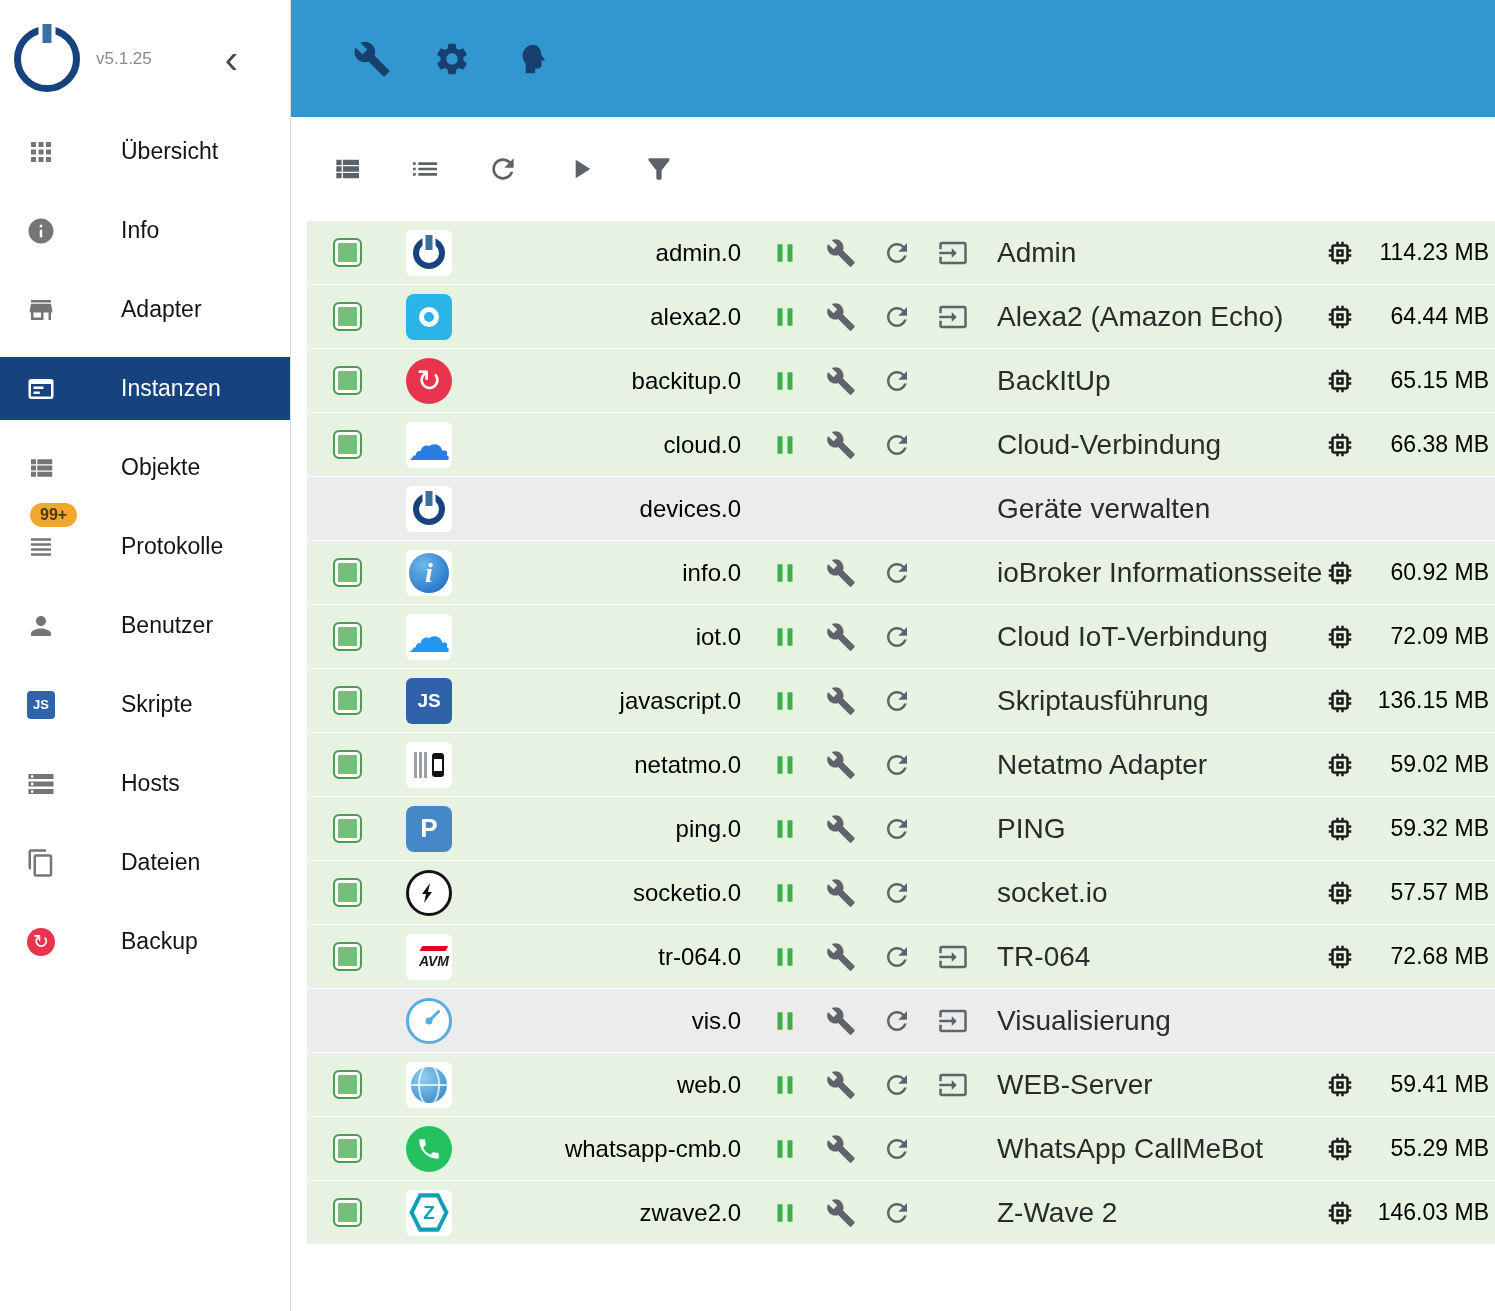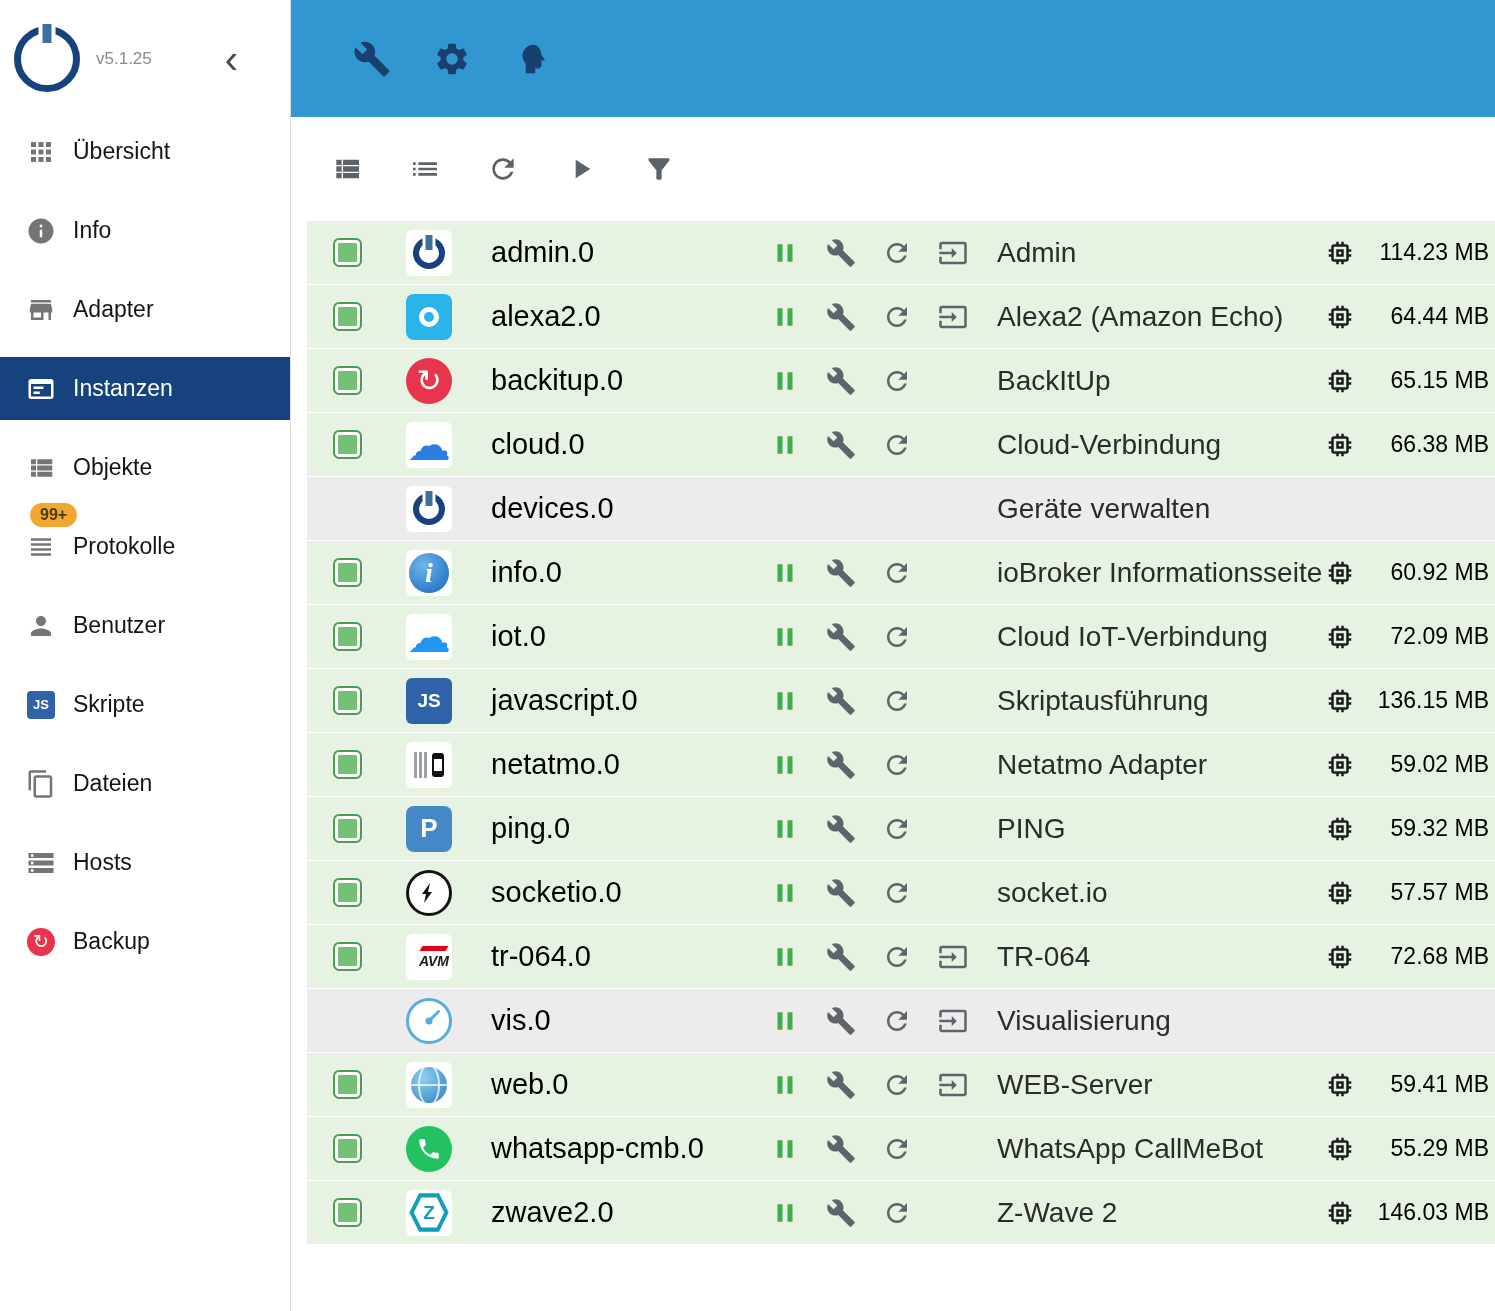--- a/index.html
+++ b/index.html
@@ -12,21 +12,21 @@
   .sidebar-header { height:117px; display:flex; align-items:center; padding:0 14px; }
   .logo { width:66px; height:66px; border:7px solid #16437e; border-radius:50%; position:relative; flex:none; }
   .logo::before { content:""; position:absolute; top:-13px; left:50%; transform:translateX(-50%);
                   width:9px; height:19px; background:#3d6fa3; border:4px solid #fff; border-radius:2px; }
   .version { color:#8a8a8a; font-size:17px; margin-left:16px; }
   .collapse { margin-left:auto; margin-right:38px; font-size:40px; color:#4a4a4a; line-height:1; cursor:pointer; }
   .nav { padding-top:3px; }
   .nav-item { height:63px; margin-bottom:16px; display:flex; align-items:center; padding-left:26px; position:relative; cursor:pointer; }
   .nicon { width:30px; height:30px; margin-right:17px; flex:none; display:flex; align-items:center; justify-content:center; }
   .nicon svg { width:30px; height:30px; fill:#757575; }
-  .nav-label { font-size:23px; color:#141414; white-space:nowrap; }
+  .nav-label { font-size:23px; color:#141414; white-space:nowrap;margin-left:48px; }
   .nav-item.active { background:#16437e; }
   .nav-item.active .nav-label { color:#fff; }
   .nav-item.active .nicon svg { fill:#fff; }
   .badge { position:absolute; top:-12px; left:30px; background:#f2a72e; color:#4a3b07; font-size:16px; font-weight:bold;
            padding:3px 10px; border-radius:15px; z-index:1; }
   .mini-js { width:28px; height:28px; background:#2f62a8; border-radius:4px; color:#fff; font-size:13px; font-weight:bold;
              display:flex; align-items:center; justify-content:center; }
   .mini-backup { width:28px; height:28px; background:#e8354d; border-radius:50%; color:#fff; font-size:19px; line-height:1;
                  display:flex; align-items:center; justify-content:center; }
 
@@ -41,21 +41,21 @@
   .tlb-btn svg { width:32px; height:32px; fill:#5c6368; }
 
   
   .row { height:63px; margin-bottom:1px; display:flex; align-items:center; background:#e6f3e2; }
   .row.disabled { background:#ececec; }
   .hide { visibility:hidden; }
   .cb-w { width:80px; display:flex; justify-content:center; flex:none; }
   .cb { width:29px; height:29px; border:2px solid #4f9b53; border-radius:6px; background:#74bf78;
         box-shadow: inset 0 0 0 3px #fff; cursor:pointer; }
   .ic-w { width:84px; display:flex; justify-content:center; flex:none; }
-  .iname { width:270px; padding-left:20px; font-size:29px; color:#000; white-space:nowrap; overflow:hidden; }
+  .iname { width:270px; padding-left:20px; font-size:24px; color:#000; white-space:nowrap; overflow:hidden;text-align:right; }
   .controls { width:236px; margin-left:16px; display:flex; flex:none; }
   .ctl { width:56px; height:44px; display:flex; align-items:center; justify-content:center; background:none; border:none; cursor:pointer; padding:0; }
   .ctl svg { width:30px; height:30px; fill:#5e6469; }
   .ctl.pause svg { fill:#3fae49; }
   .ititle { flex:1; font-size:28px; color:#2b2b2b; white-space:nowrap; overflow:hidden; padding-left:4px; }
   .mem { margin-left:auto; display:flex; align-items:center; gap:16px; flex:none; padding-right:6px; }
   .memicon svg { width:30px; height:30px; fill:#1c1c1c; display:block; }
   .memval { font-size:23px; color:#000; min-width:118px; text-align:right; white-space:nowrap; }
 
   
@@ -185,34 +185,34 @@
     <span class="nicon">
             <span class="mini-js">JS</span>
           </span>
     <span class="nav-label">Skripte</span>
 
   </div>
 
   <div class="nav-item">
     <span class="nicon">
             <svg viewBox="0 0 24 24">
+              <path d="M2 20h20v-4H2v4zm2-3h2v2H4v-2zM2 4v4h20V4H2zm4 3H4V5h2v2zm-4 7h20v-4H2v4zm2-3h2v2H4v-2z"></path>
+            </svg>
+          </span>
+    <span class="nav-label">Hosts</span>
+
+  </div>
+
+  <div class="nav-item">
+    <span class="nicon">
+            <svg viewBox="0 0 24 24">
               <path d="M16 1H4c-1.1 0-2 .9-2 2v14h2V3h12V1zm3 4H8c-1.1 0-2 .9-2 2v14c0 1.1.9 2 2 2h11c1.1 0 2-.9 2-2V7c0-1.1-.9-2-2-2zm0 16H8V7h11v14z"></path>
             </svg>
           </span>
     <span class="nav-label">Dateien</span>
-
-  </div>
-
-  <div class="nav-item">
-    <span class="nicon">
-            <svg viewBox="0 0 24 24">
-              <path d="M2 20h20v-4H2v4zm2-3h2v2H4v-2zM2 4v4h20V4H2zm4 3H4V5h2v2zm-4 7h20v-4H2v4zm2-3h2v2H4v-2z"></path>
-            </svg>
-          </span>
-    <span class="nav-label">Hosts</span>
 
   </div>
 
   <div class="nav-item">
     <span class="nicon">
             <span class="mini-backup">↻</span>
           </span>
     <span class="nav-label">Backup</span>
 
   </div>

